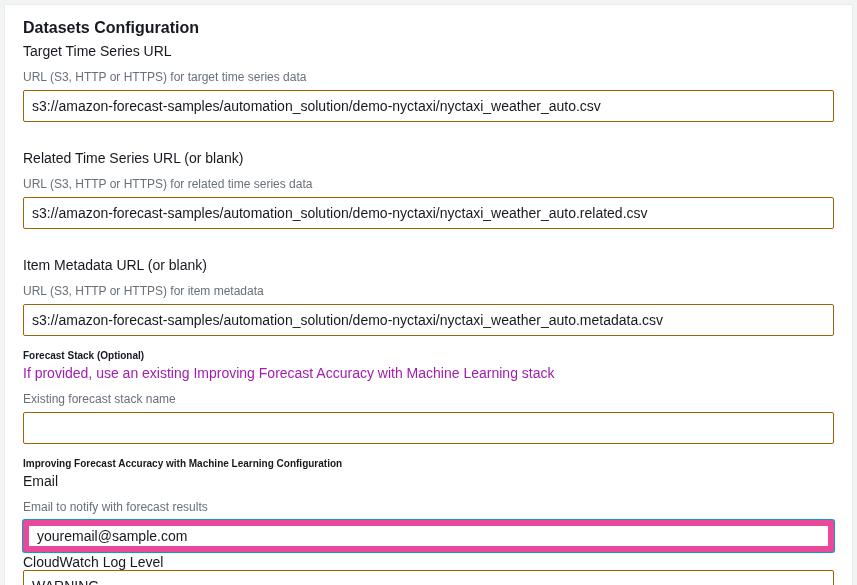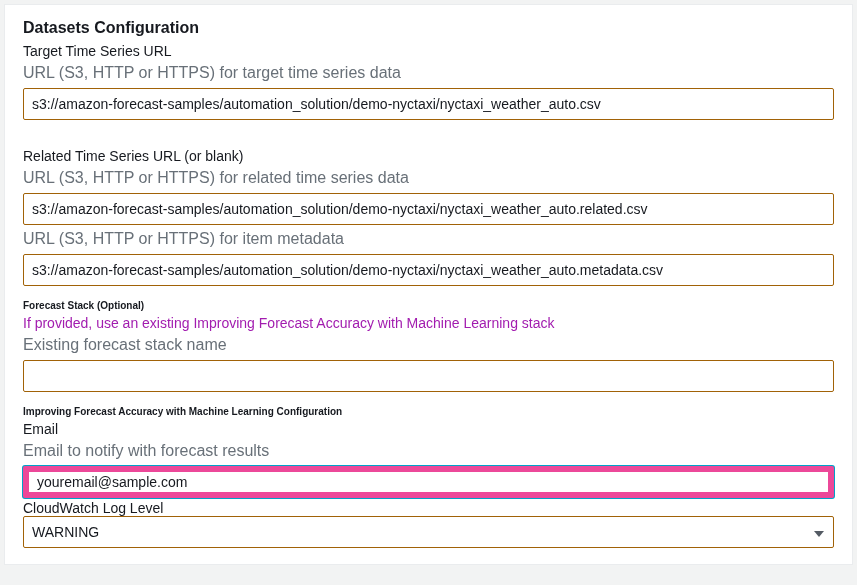--- a/index.html
+++ b/index.html
@@ -29,23 +29,23 @@
       color: #16191f;
     }
     .sub-label {
       font-size: 14px;
       font-weight: 400;
       color: #16191f;
       margin-top: 8px;
     }
     .sub-label.first { margin-top: 2px; }
     .helper {
-      font-size: 16px;
+      font-size: 12px;
       color: #687078;
-      margin-top: 5px;
+      margin-top: 11px;
       margin-bottom: 6px;
     }
     .text-input, .select {
       width: 100%;
       height: 32px;
       border: 1px solid #a16207;
       border-radius: 2px;
       padding: 4px 8px;
       font-size: 14px;
       color: #16191f;
@@ -88,20 +88,21 @@
   <h2 class="section-title">Datasets Configuration</h2>
 
   <div class="sub-label first">Target Time Series URL</div>
   <div class="helper">URL (S3, HTTP or HTTPS) for target time series data</div>
   <input type="text" class="text-input" value="s3://amazon-forecast-samples/automation_solution/demo-nyctaxi/nyctaxi_weather_auto.csv" style="">
 
   <div class="sub-label section-gap">Related Time Series URL (or blank)</div>
   <div class="helper">URL (S3, HTTP or HTTPS) for related time series data</div>
   <input type="text" class="text-input" value="s3://amazon-forecast-samples/automation_solution/demo-nyctaxi/nyctaxi_weather_auto.related.csv" style="">
 
+  <div class="sub-label section-gap">Item Metadata URL (or blank)</div>
   <div class="helper">URL (S3, HTTP or HTTPS) for item metadata</div>
   <input type="text" class="text-input" value="s3://amazon-forecast-samples/automation_solution/demo-nyctaxi/nyctaxi_weather_auto.metadata.csv" style="">
 
   
   <h3 class="section-title">Forecast Stack (Optional)</h3>
   <div class="subtitle-line">If provided, use an existing Improving Forecast Accuracy with Machine Learning stack</div>
   <div class="helper">Existing forecast stack name</div>
   <input type="text" class="text-input" value="" style="">
 
   

